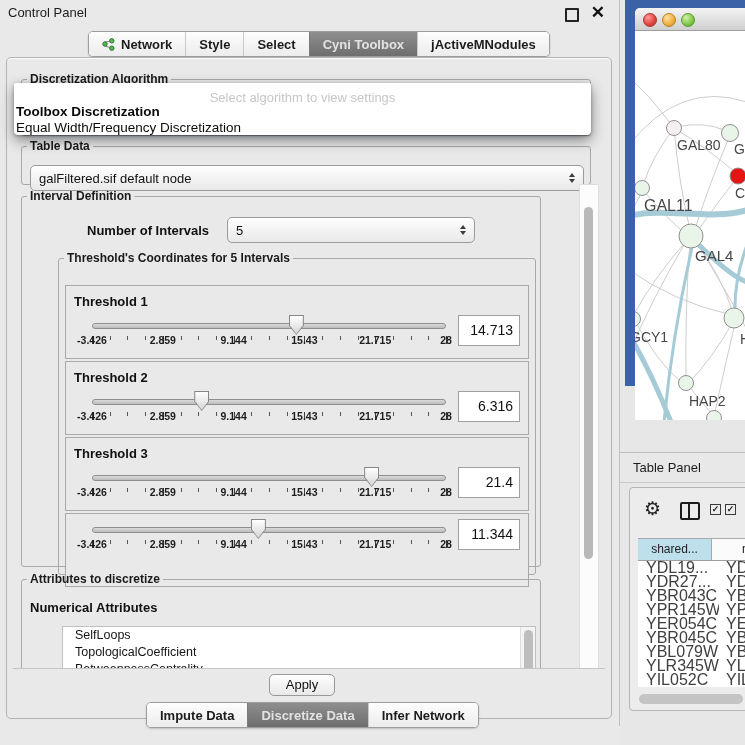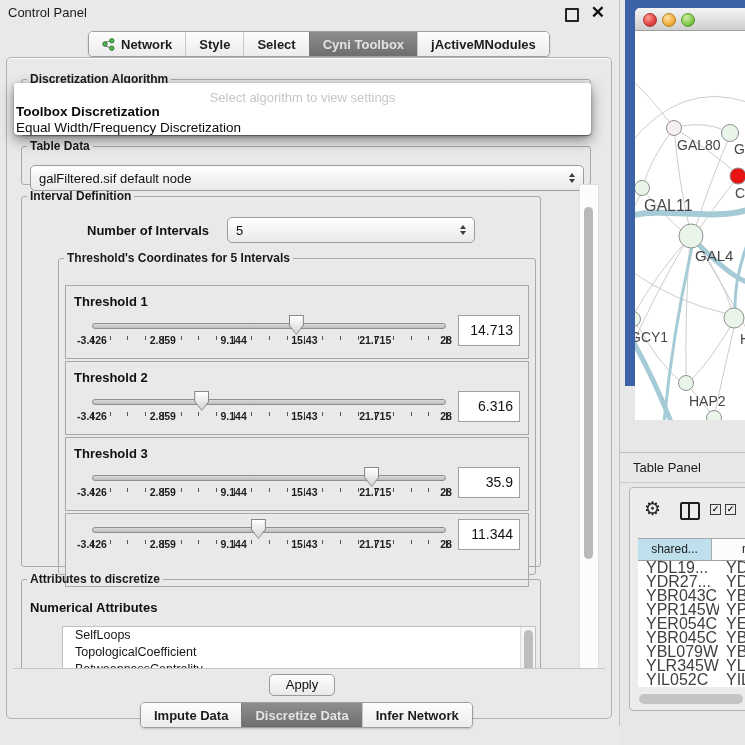--- a/index.html
+++ b/index.html
@@ -13,21 +13,21 @@
   .win-close{position:absolute;right:14px;top:3px;font-size:17px;font-weight:bold;color:#111;line-height:20px;}
   
   .tabstrip{position:absolute;display:flex;border:1px solid #9d9d9d;border-radius:5px;overflow:hidden;
             background:#fff;box-shadow:0 1px 2px rgba(0,0,0,.18);height:24px;}
   .tabstrip .tab{display:flex;align-items:center;padding:12px 13px;font-size:13px;font-weight:bold;color:#1c1c1c;
             background:linear-gradient(#fdfdfd,#ececec);border-left:1px solid #c9c9c9;white-space:nowrap;}
   .tabstrip .tab:first-child{border-left:none;}
   .tabstrip .tab.sel{background:linear-gradient(#8e8e8e,#6e6e6e);color:#e3e3e3;border-left-color:#7a7a7a;}
   .tabstrip .tab svg{margin-right:6px;}
   #topTabs{left:88px;top:31px;}
-  #bottomTabs{left:140px;top:702px;}
+  #bottomTabs{left:146px;top:702px;}
   
   .main-panel{position:absolute;left:6px;top:57px;width:604px;height:660px;background:#e9e9e9;
               border:1px solid #b3b3b3;border-radius:5px;box-shadow:inset 0 1px 0 rgba(255,255,255,.8);}
   fieldset.grp{position:absolute;margin:0;padding:0;border:1px solid #a9a9a9;border-radius:3px;}
   fieldset.grp legend{font-size:12px;font-weight:bold;color:#1a1a1a;padding:0 3px;margin-left:5px;}
   legend.green{color:#2ecc2e;}
   legend.blue{color:#2424cc;}
   .fs-algo{left:14px;top:14px;width:568px;height:62px;}
   .fs-tdata{left:14px;top:81px;width:568px;height:44px;}
   
@@ -311,21 +311,21 @@
                     <div class="ticklabels">
                       <span class="ticklabel" style="left: 0%;">-3.426</span>
                       <span class="ticklabel" style="left: 20%;">2.859</span>
                       <span class="ticklabel" style="left: 40%;">9.144</span>
                       <span class="ticklabel" style="left: 60%;">15.43</span>
                       <span class="ticklabel" style="left: 80%;">21.715</span>
                       <span class="ticklabel" style="left: 100%;">28</span>
                     </div>
                     <div class="handle" style="left: calc(79% - 7.5px);"></div>
                   </div>
-                  <div class="valbox">35.9</div>
+                  <div class="valbox">21.4</div>
                 </div>
               </div>
               <div class="thrbox">
                 <div class="thr-row">
                   <div class="slider">
                     <div class="track"></div>
                     <div class="ticks">
                       <span class="tick major" style="left: 0%;"></span>
                       <span class="tick" style="left: 5%;"></span>
                       <span class="tick" style="left: 10%;"></span>

